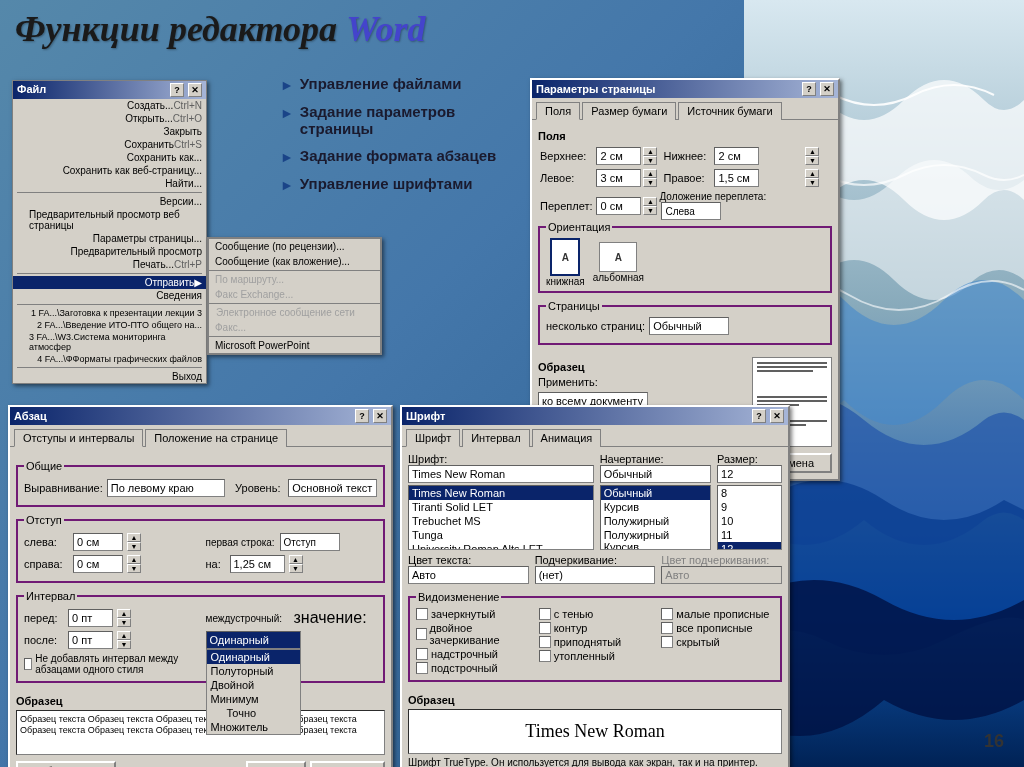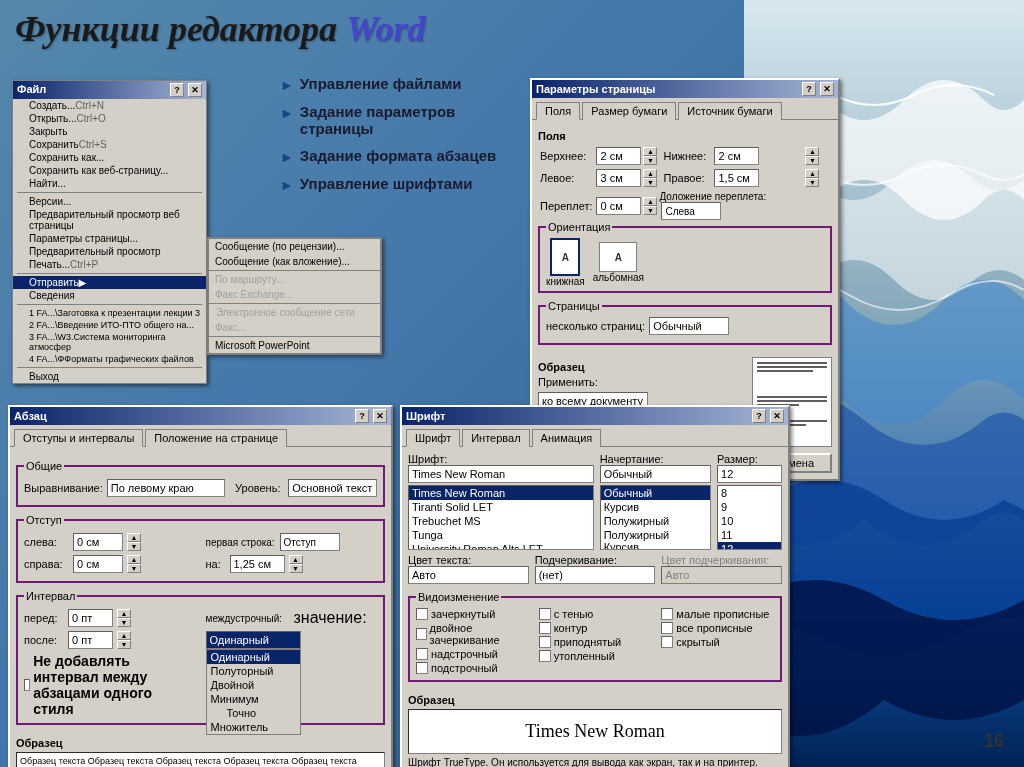--- a/index.html
+++ b/index.html
@@ -253,21 +253,21 @@
       color: white;
       padding: 2px 4px;
       font-size: 11px;
       font-weight: bold;
       display: flex;
       justify-content: space-between;
     }
 
     .menu-item-row {
       display: flex;
-      justify-content: flex-start;
+      justify-content: flex-end;
       padding: 1px 4px 1px 16px;
       cursor: pointer;
     }
 
     .menu-shortcut {
       color: #606060;
     }
 
     
     .submenu-panel {
@@ -773,21 +773,21 @@
           <div class="form-row">
             <span style="width:40px;">после:</span>
             <input class="win-input" type="text" style="width: 45px;" value="0 пт">
             <div class="spin-btn">
                 <div class="spin-up">▲</div>
                 <div class="spin-down">▼</div>
               </div>
           </div>
           <div class="checkbox-item" style="margin-top:3px;">
             <div class="win-checkbox"></div>
-            <span style="font-size:14px;font-weight:bold;">Не добавлять интервал между абзацами одного стиля</span>
+            <span style="font-size:10px;">Не добавлять интервал между абзацами одного стиля</span>
           </div>
         </div>
         <div style="flex:1; position:relative;">
           <div class="form-row">
             <span style="width:80px; font-size:10px;">междустрочный:</span>
             <span style="font-size:16px; margin-left:4px;">значение:</span>
           </div>
 
           <div style="position:relative; width:100px;">
             <select class="win-select" style="width:95px; background:#0a246a; color:white;" size="1">

